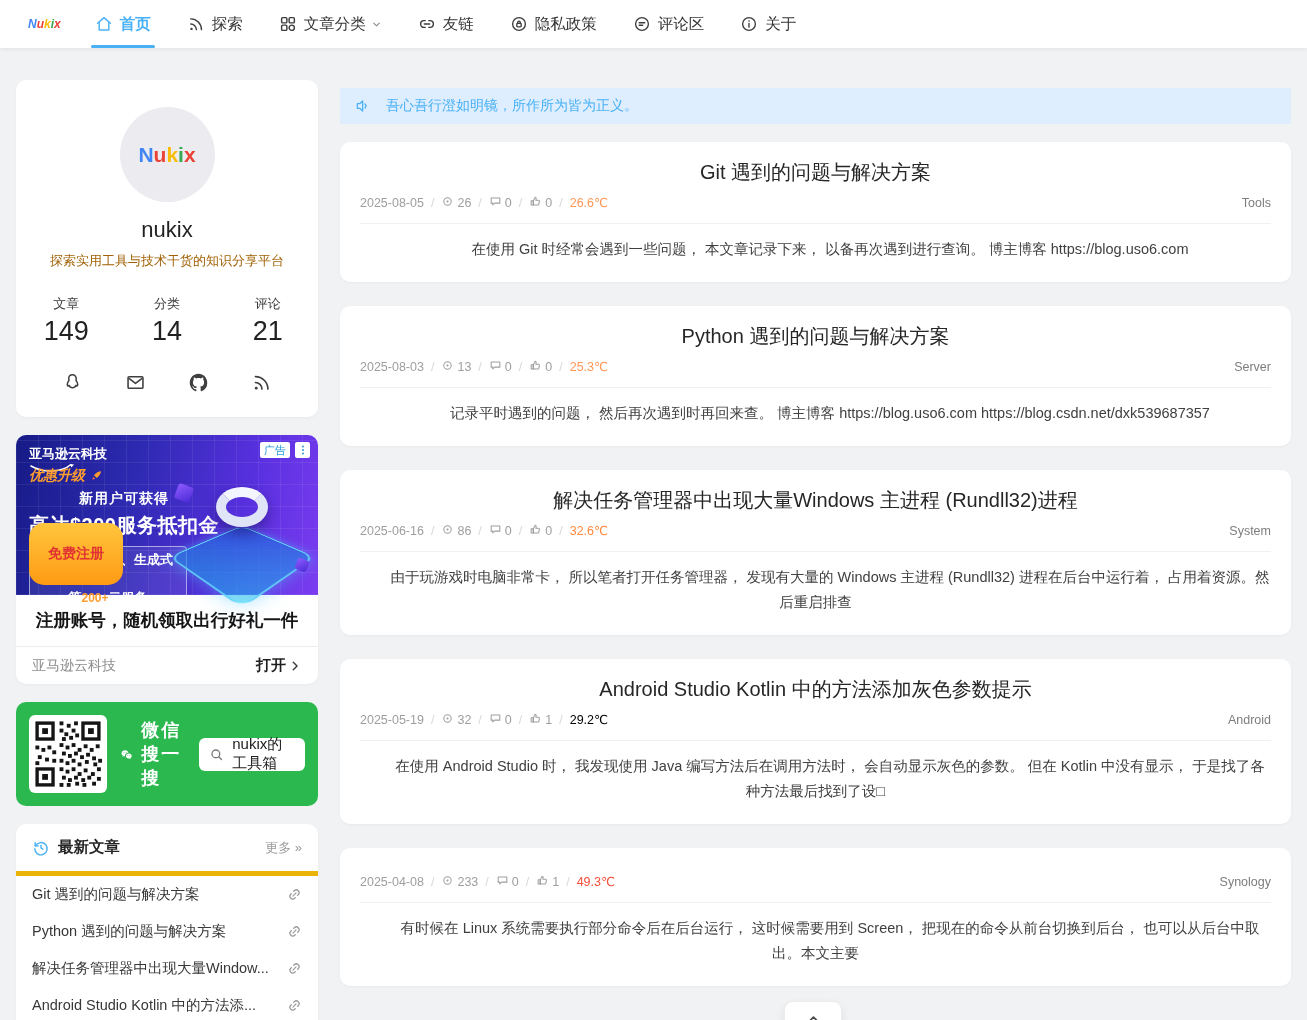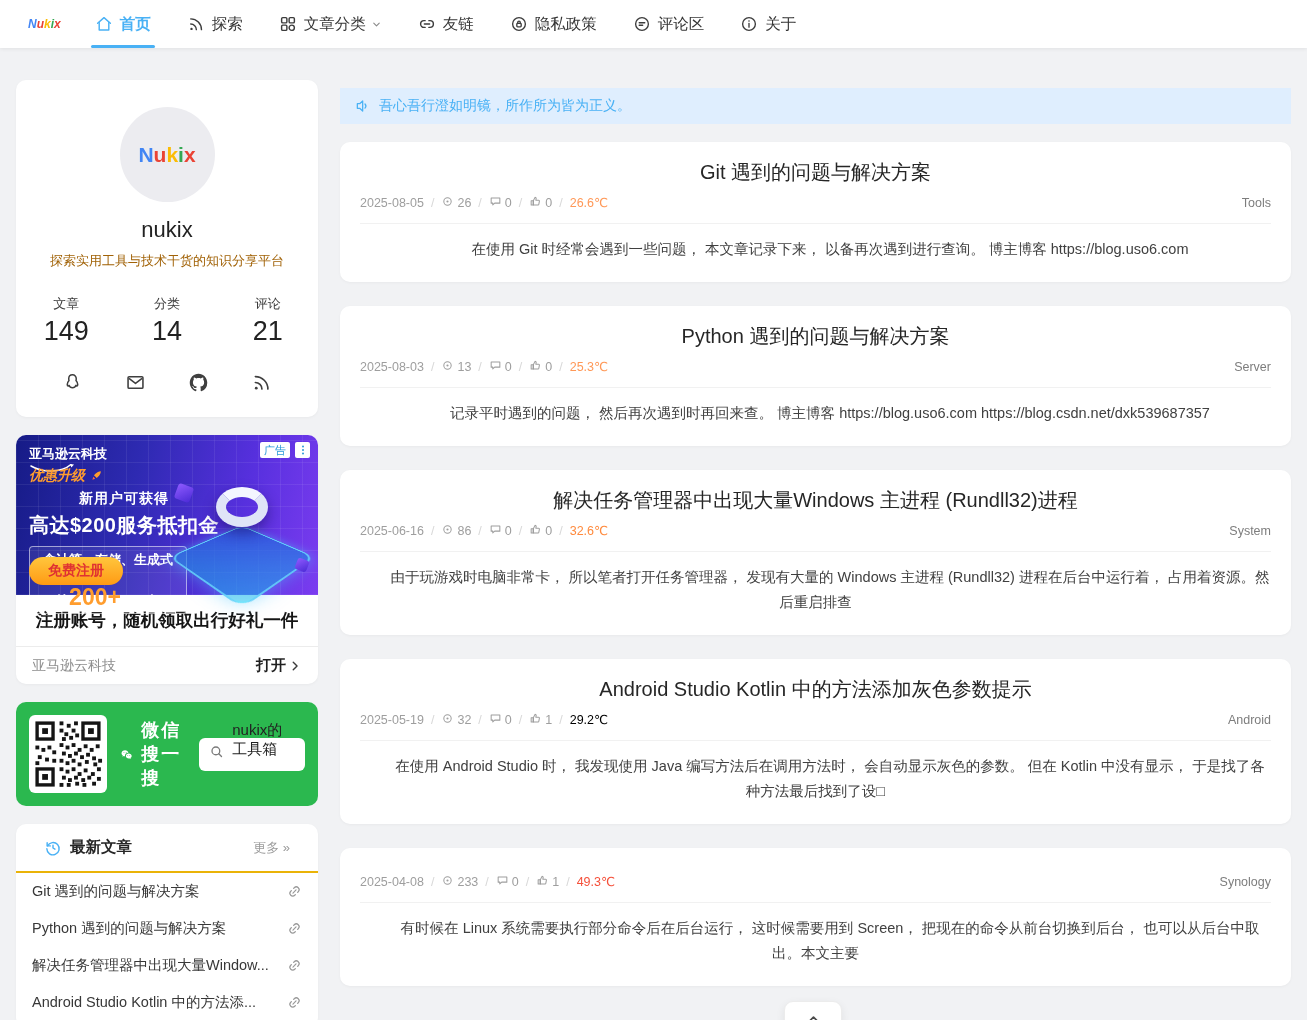--- a/index.html
+++ b/index.html
@@ -58,23 +58,23 @@
     font-size:11px; padding:1px 4px; border-radius:2px; line-height:14px; }
   .ad-dots { position:absolute; top:7px; right:8px; background:#fff; border-radius:2px;
     width:15px; height:16px; display:flex; align-items:center; justify-content:center; cursor:pointer; }
   .ad-dots .ic { width:12px; height:12px; color:#2a9ad8; }
   .ad-copy { position:absolute; left:13px; top:32px; color:#fff; }
   .ad-promo { font-size:14px; font-weight:bold; color:#ff9d2e; font-style:italic; display:flex; align-items:center; gap:3px;}
   .ad-l1 { font-size:14px; font-weight:bold; margin-top:5px; letter-spacing:1px; }
   .ad-l2 { font-size:20px; font-weight:bold; margin-top:4px; letter-spacing:.5px; }
   .ad-box { margin-top:7px; border:1px solid rgba(255,255,255,.55); background:rgba(255,255,255,.08);
     border-radius:4px; padding:3px 8px; font-size:13px; font-weight:bold; width:158px; line-height:19px; }
-  .ad-box .hl { color:#ff9d2e; font-size:23px; }
+  .ad-box .hl { color:#ff9d2e; font-size:12px; }
   .ad-cta { position:absolute; left:13px; bottom:10px; background:linear-gradient(180deg,#ffc63d,#ff9a14);
-    color:#e03232; font-size:14px; font-weight:bold; padding:5px 19px; border-radius:15px; cursor:pointer; }
+    color:#e03232; font-size:14px; font-weight:bold; padding:22px 19px; border-radius:15px; cursor:pointer; }
   .ad-scene { position:absolute; right:10px; top:44px; width:130px; height:96px; }
   .ad-plat { position:absolute; left:12px; top:26px; width:104px; height:104px;
     background:linear-gradient(135deg,rgba(47,80,220,.85),rgba(26,200,240,.55));
     border:2px solid rgba(110,230,255,.75); border-radius:14px;
     transform:perspective(260px) rotateX(58deg) rotateZ(45deg); box-shadow:0 0 18px rgba(80,200,255,.5); }
   .ad-cup { position:absolute; left:38px; top:8px; width:52px; height:40px; border-radius:50%;
     border:10px solid #dfe4f7; border-top-color:#f4f6ff; box-shadow:0 6px 14px rgba(20,10,80,.45); }
   .ad-cube1,.ad-cube2 { position:absolute; width:16px; height:16px; border-radius:3px;
     background:linear-gradient(135deg,#8f5bff,#4b2ad6); transform:rotate(20deg); }
   .ad-cube1 { left:-2px; top:6px; } .ad-cube2 { right:0; bottom:4px; width:12px; height:12px; }
@@ -88,38 +88,38 @@
   
   .wechat { background:#2bb84f; border-radius:10px; height:104px; padding:13px;
     display:flex; gap:13px; align-items:center; }
   .qr { width:78px; height:78px; background:#fff; border-radius:6px; padding:4px; flex-shrink:0; }
   .qr svg { width:100%; height:100%; display:block; }
   .wc-right { flex:1; display:flex; flex-direction:row; align-items:center; gap:9px; }
   .wc-title { display:flex; align-items:center; gap:8px; color:#fff; font-size:18px;
     font-weight:bold; letter-spacing:2px; }
   .wc-title .ic { width:27px; height:27px; }
   .wc-search { width:100%; background:#fff; border-radius:6px; height:33px; display:flex;
-    align-items:flex-end; gap:8px; padding:12px 10px; font-size:15px; color:#222; }
+    align-items:center; gap:8px; padding:12px 10px; font-size:15px; color:#222; }
   .wc-search .ic { width:15px; height:15px; color:#7a7a7a; flex-shrink:0; }
 
   
   .recent { padding-bottom:6px; }
-  .rc-head { display:flex; align-items:center; gap:8px; padding:13px 28px;
-    border-bottom:2px solid #eab308; }
+  .rc-head { display:flex; align-items:center; gap:8px; padding:13px 16px;
+    border-bottom:5px solid #eab308; }
   .rc-head .ic { width:18px; height:18px; color:#49b1f5; }
   .rc-title { font-size:15.5px; font-weight:bold; color:#262626; }
   .rc-more { margin-left:auto; font-size:13px; color:#9a9a9a; cursor:pointer; }
   .rc-item { display:flex; align-items:center; justify-content:space-between; gap:10px;
     padding:9px 16px; font-size:14.5px; color:#383838; cursor:pointer; }
   .rc-item .txt { white-space:nowrap; overflow:hidden; text-overflow:ellipsis; }
   .rc-item .ic { width:15px; height:15px; color:#9a9a9a; flex-shrink:0; transform:rotate(-45deg); }
 
   
   .announce { margin-top:8px; height:36px; background:#dfeefe; border-radius:0;
-    display:flex; align-items:center; gap:8px; padding:0 15px; color:#49b1f5; font-size:14px; }
+    display:flex; align-items:center; gap:15px; padding:0 15px; color:#49b1f5; font-size:14px; }
   .announce .ic { width:16px; height:16px; flex-shrink:0; }
 
   .post { margin-top:24px; padding:17px 20px 20px; }
   .post:first-of-type { margin-top:18px; }
   .p-title { font-size:20px; font-weight:500; color:#262626; cursor:pointer; line-height:27px; }
   .p-meta { display:flex; align-items:center; margin-top:9px; font-size:12.5px; color:#9e9e9e; }
   .p-meta .sep { color:#d8d8d8; margin:0 7px; }
   .p-meta .ic { width:13px; height:13px; margin-right:3px; position:relative; top:-1px; color:#9e9e9e; }
   .p-meta .grp { display:flex; align-items:center; }
   .p-cat { margin-left:auto; color:#7d7d7d; font-size:12.5px; cursor:pointer; }

